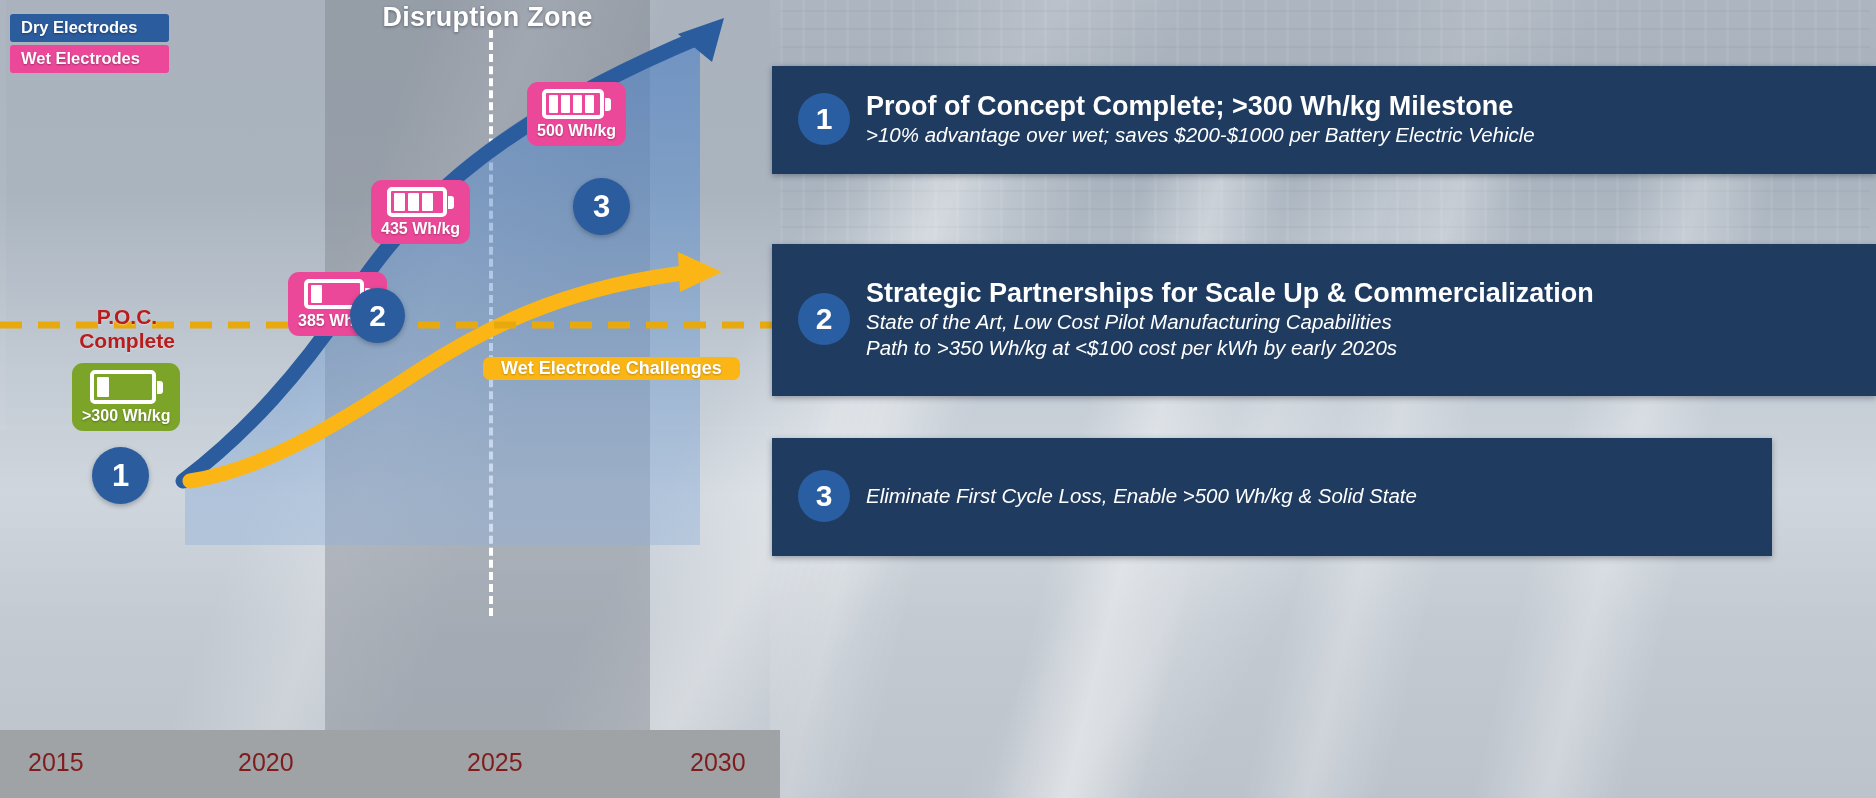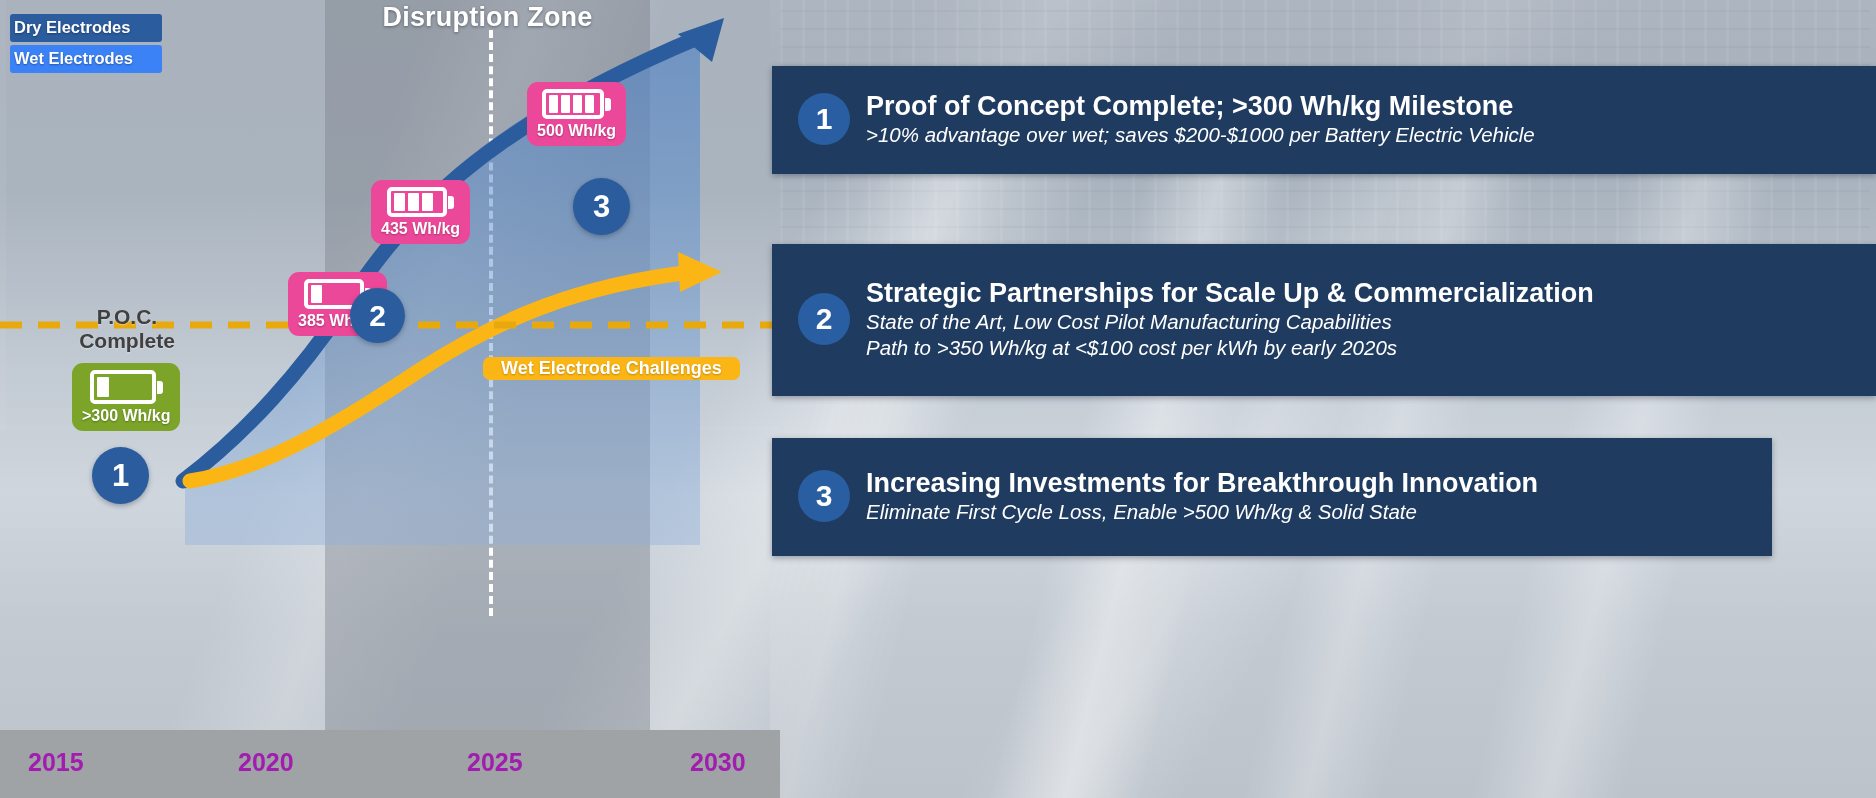--- a/index.html
+++ b/index.html
@@ -46,29 +46,29 @@
     color:#fff;font-size:27px;font-weight:bold;letter-spacing:.2px;
     text-shadow:0 1px 3px rgba(40,45,55,.55);}
   .zone-dash{position:absolute;left:489px;top:30px;width:0;height:586px;
     border-left:4px dashed #ffffff;}
 
   
   .area-fill{position:absolute;left:0;top:0;width:780px;height:730px;}
 
   
   .axis{position:absolute;left:0;top:730px;width:780px;height:68px;background:#9fa3a6;}
-  .axis-tick{position:absolute;top:748px;font-size:25px;font-weight:bold;color:#a21caf;}
+  .axis-tick{position:absolute;top:748px;font-size:25px;font-weight:normal;color:#7f1d1d;}
 
   
   .legend{position:absolute;left:10px;top:14px;}
   .lgd{display:block;color:#fff;font-size:16.5px;font-weight:bold;
-    padding:4px 12px 5px 4px;border-radius:3px;margin-bottom:3px;width:136px;
+    padding:4px 12px 5px 11px;border-radius:3px;margin-bottom:3px;width:136px;
     text-shadow:0 1px 2px rgba(0,0,0,.35);}
   .lgd.dry{background:#2b5c9e;}
-  .lgd.wet{background:#3b82f6;}
+  .lgd.wet{background:#ec4899;}
 
   
   .pill{position:absolute;border-radius:11px;padding:7px 10px 6px 10px;
     display:flex;flex-direction:column;align-items:center;}
   .pill.blue{background:#ec4899;}
   .pill.green{background:#7ba428;}
   .pill .cap{color:#fff;font-size:16px;font-weight:bold;margin-top:3px;white-space:nowrap;
     text-shadow:0 1px 2px rgba(0,0,0,.3);}
 
   .batt{position:relative;display:flex;align-items:center;}
@@ -77,21 +77,21 @@
   .batt .nub{width:6px;height:13px;background:#fff;border-radius:0 3px 3px 0;margin-left:1px;}
   .batt .bar{background:#fff;border-radius:1px;}
 
   
   .circ{position:absolute;border-radius:50%;background:#2b5c9e;color:#fff;
     display:flex;align-items:center;justify-content:center;font-weight:bold;
     box-shadow:0 2px 5px rgba(30,40,60,.35);}
 
   
   .poc{position:absolute;left:72px;top:305px;width:110px;text-align:center;
-    color:#404040;font-size:21px;font-weight:bold;line-height:24px;
+    color:#b91c1c;font-size:21px;font-weight:bold;line-height:24px;
     text-shadow:0 1px 2px rgba(255,255,255,.4);}
 
   
   .wetchal{position:absolute;left:483px;top:357px;background:#fbb615;
     border-radius:7px;padding:1px 18px;color:#fff;font-size:18px;font-weight:bold;
     text-shadow:0 1px 2px rgba(0,0,0,.25);}
 
   
   .panel{position:absolute;left:772px;background:#1f3b5f;display:flex;align-items:center;
     padding:10px 0 12px 0;box-shadow:0 2px 6px rgba(20,30,45,.35);}
@@ -221,18 +221,17 @@
     <div class="txt">
       <div class="ttl">Strategic Partnerships for Scale Up &amp; Commercialization</div>
       <div class="sub">State of the Art, Low Cost Pilot Manufacturing Capabilities</div>
       <div class="sub">Path to &gt;350 Wh/kg at &lt;$100 cost per kWh by early 2020s</div>
     </div>
   </div>
 
   <div class="panel" id="panel3">
     <div class="num">3</div>
     <div class="txt">
-      <div class="ttl">Increasing Investments for Breakthrough Innovation</div>
       <div class="sub">Eliminate First Cycle Loss, Enable &gt;500 Wh/kg &amp; Solid State</div>
     </div>
   </div>
 
 </div>
 
 </body></html>

